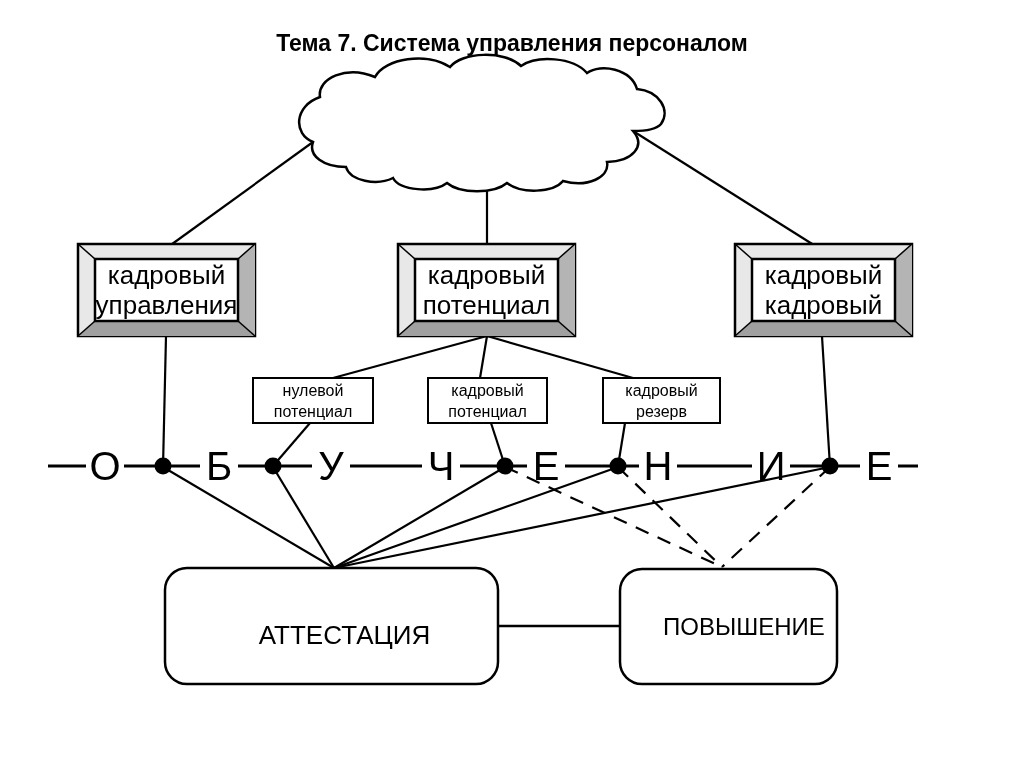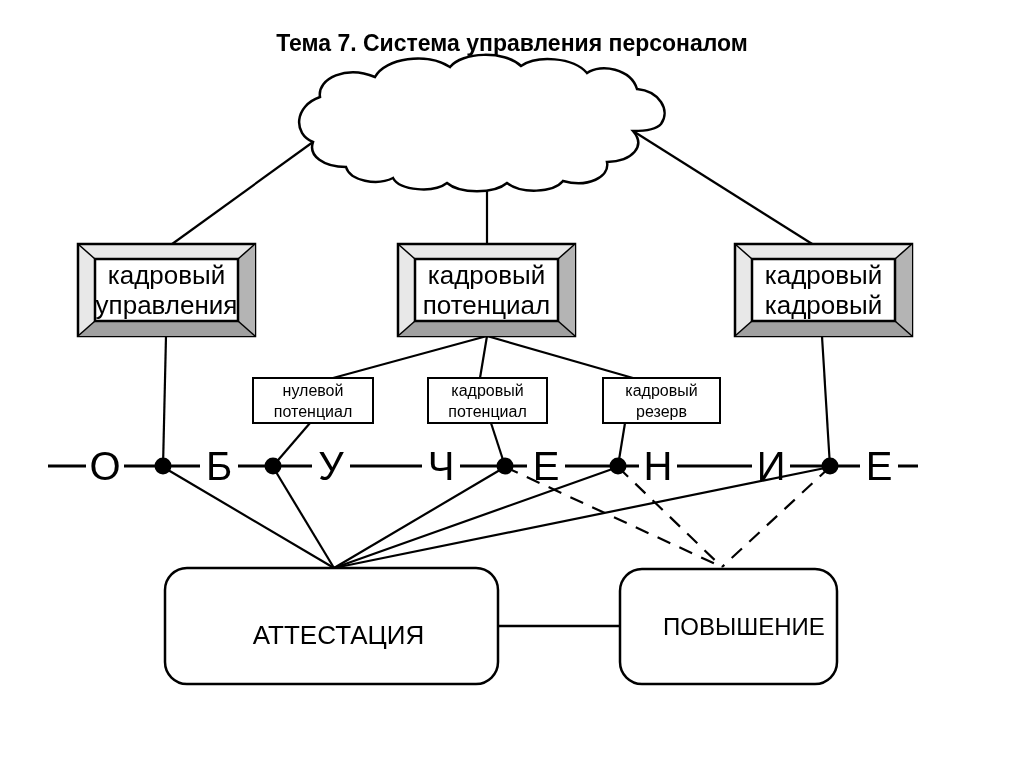--- a/index.html
+++ b/index.html
@@ -19,21 +19,21 @@
   }
   .cloud-label   { left:340px; top:108px; width:295px; height:40px; font-size:26px; }
   .box3d-label   { width:143px; height:62px; font-size:26px; line-height:30px; }
   .box3d-label.l { left:95px;  top:259px; }
   .box3d-label.m { left:415px; top:259px; }
   .box3d-label.r { left:752px; top:259px; }
   .smallbox-label { height:45px; font-size:16px; line-height:21px; }
   .smallbox-label.b1 { left:253px; top:378px; width:120px; }
   .smallbox-label.b2 { left:428px; top:378px; width:119px; }
   .smallbox-label.b3 { left:603px; top:378px; width:117px; }
-  .attestation-label   { left:172px; top:568px; width:333px; height:136px; font-size:26px; }
+  .attestation-label   { left:178px; top:568px; width:333px; height:136px; font-size:26px; }
   .qualification-label { left:620px; top:569px; width:248px; height:115px; font-size:24px; line-height:29px; }
   .train-letter {
     position:absolute; top:466px; transform:translate(-50%,-50%);
     font-size:40px; font-weight:normal;
   }
   .tl0 { left:105px; } .tl1 { left:219px; } .tl2 { left:331px; } .tl3 { left:441px; }
   .tl4 { left:546px; } .tl5 { left:658px; } .tl6 { left:771px; } .tl7 { left:879px; }
 </style>
 </head>
 <body>

